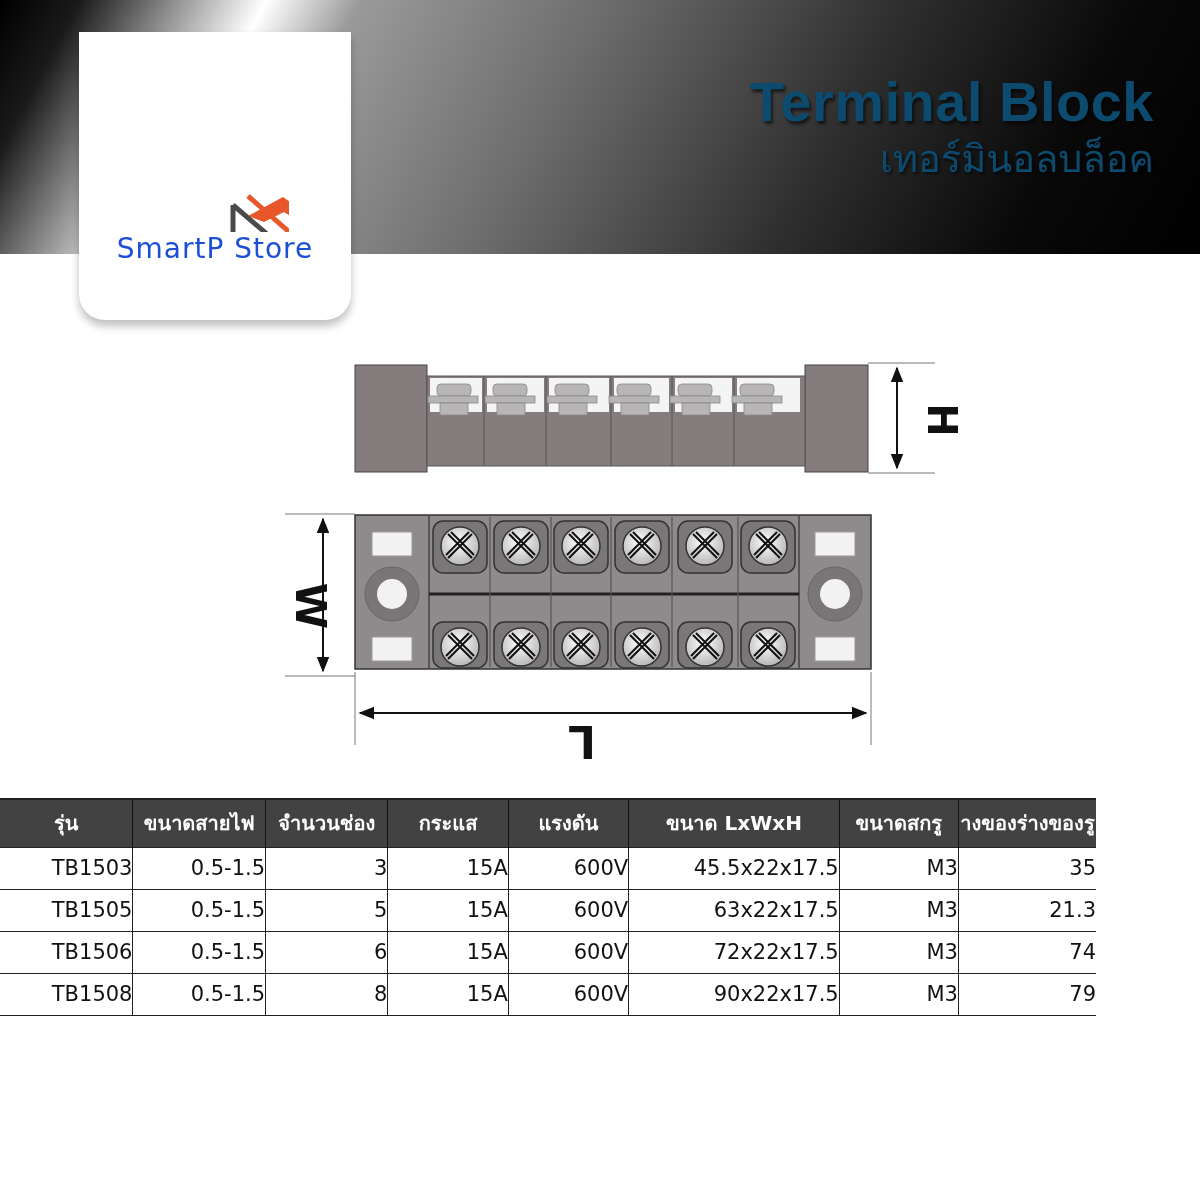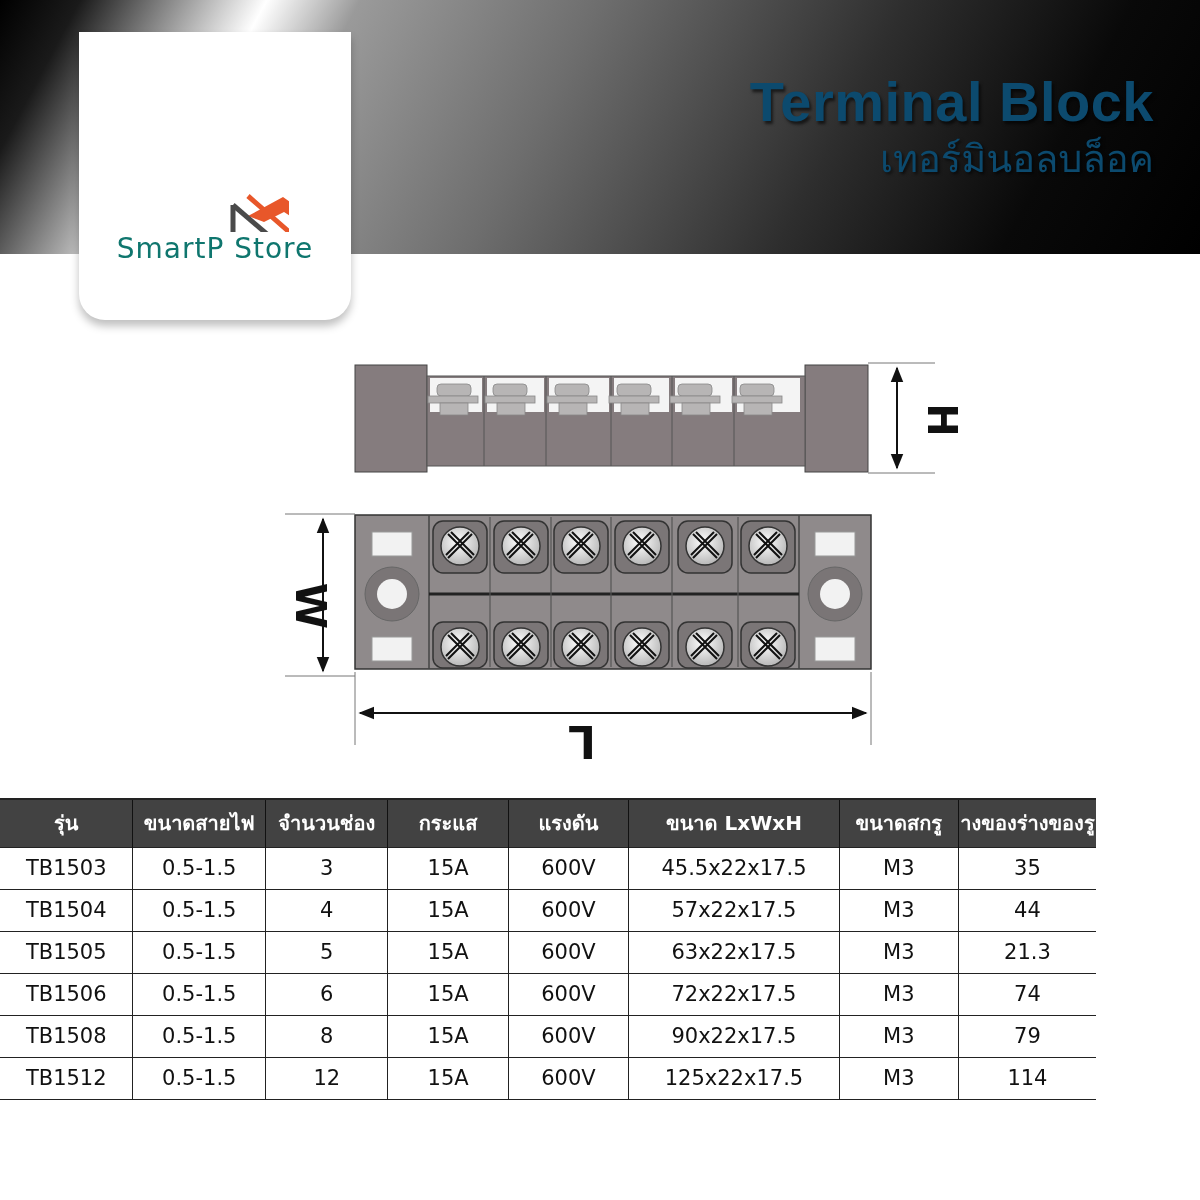--- a/index.html
+++ b/index.html
@@ -4,25 +4,25 @@
 <style>
   * { box-sizing: border-box; margin: 0; padding: 0; }
   body { width: 1200px; height: 1200px; background: #ffffff; position: relative; overflow: hidden; font-family: "DejaVu Sans", sans-serif; }
   .banner { position: absolute; left: 0; top: 0; width: 1200px; height: 254px;
     background: linear-gradient(118deg, #000 0%, #1a1a1a 6%, #cfcfcf 17%, #ffffff 20%, #9a9a9a 27%, #6e6e6e 45%, #2e2e2e 68%, #090909 85%, #000 100%); }
   .title-block { position: absolute; right: 46px; top: 72px; text-align: right; color: #0c4a6e; }
   .title-en { font-family: "Liberation Sans", sans-serif; font-weight: bold; font-size: 56px; letter-spacing: 0.5px; text-shadow: 2px 3px 3px rgba(0,0,0,0.6); line-height: 60px; }
   .title-th { font-family: Liberation Sans, sans-serif; font-size: 38px; line-height: 54px; text-shadow: 2px 2px 3px rgba(0,0,0,0.6); }
   .logo-card { position: absolute; left: 79px; top: 32px; width: 272px; height: 288px; background: #fff; border-radius: 0 0 26px 26px; box-shadow: 0 6px 8px rgba(0,0,0,0.25); }
   .logo-svg { position: absolute; left: 70px; top: 50px; }
-  .logo-text { position: absolute; left: 0; width: 272px; top: 200px; text-align: center; color: #0f766e; font-family: "DejaVu Sans", sans-serif; font-size: 28px; letter-spacing: 1px; }
+  .logo-text { position: absolute; left: 0; width: 272px; top: 200px; text-align: center; color: #1d4ed8; font-family: "DejaVu Sans", sans-serif; font-size: 28px; letter-spacing: 1px; }
   .diagram { position: absolute; left: 0; top: 0; }
   table.spec { position: absolute; left: 0; top: 798px; width: 1096px; border-collapse: collapse; font-family: "DejaVu Sans", sans-serif; }
   table.spec th { background: #424242; color: #fff; font-weight: bold; font-size: 20px; height: 48px; border-left: 1.5px solid #111; border-right: 1.5px solid #111; border-top: 2px solid #222; }
-  table.spec td { color: #111; font-size: 21px; text-align: center; height: 42px; border: 1.5px solid #222; }
+  table.spec td { color: #111; font-size: 21px; text-align: right; height: 42px; border: 1.5px solid #222; }
   table.spec tr > *:first-child { border-left: none; }
   table.spec tr > *:last-child { border-right: none; }
 </style>
 </head>
 <body>
 
 <div class="banner"></div>
 
 <div class="title-block">
   <div class="title-en">Terminal Block</div>
@@ -236,30 +236,20 @@
       <td>TB1503</td>
       <td>0.5-1.5</td>
       <td>3</td>
       <td>15A</td>
       <td>600V</td>
       <td>45.5x22x17.5</td>
       <td>M3</td>
       <td>35</td>
     </tr>
     <tr>
-      <td>TB1504</td>
-      <td>0.5-1.5</td>
-      <td>4</td>
-      <td>15A</td>
-      <td>600V</td>
-      <td>57x22x17.5</td>
-      <td>M3</td>
-      <td>44</td>
-    </tr>
-    <tr>
       <td>TB1505</td>
       <td>0.5-1.5</td>
       <td>5</td>
       <td>15A</td>
       <td>600V</td>
       <td>63x22x17.5</td>
       <td>M3</td>
       <td>21.3</td>
     </tr>
     <tr>
@@ -274,25 +264,15 @@
     </tr>
     <tr>
       <td>TB1508</td>
       <td>0.5-1.5</td>
       <td>8</td>
       <td>15A</td>
       <td>600V</td>
       <td>90x22x17.5</td>
       <td>M3</td>
       <td>79</td>
-    </tr>
-    <tr>
-      <td>TB1512</td>
-      <td>0.5-1.5</td>
-      <td>12</td>
-      <td>15A</td>
-      <td>600V</td>
-      <td>125x22x17.5</td>
-      <td>M3</td>
-      <td>114</td>
     </tr>
   </tbody>
 </table>
 
 </body></html>

